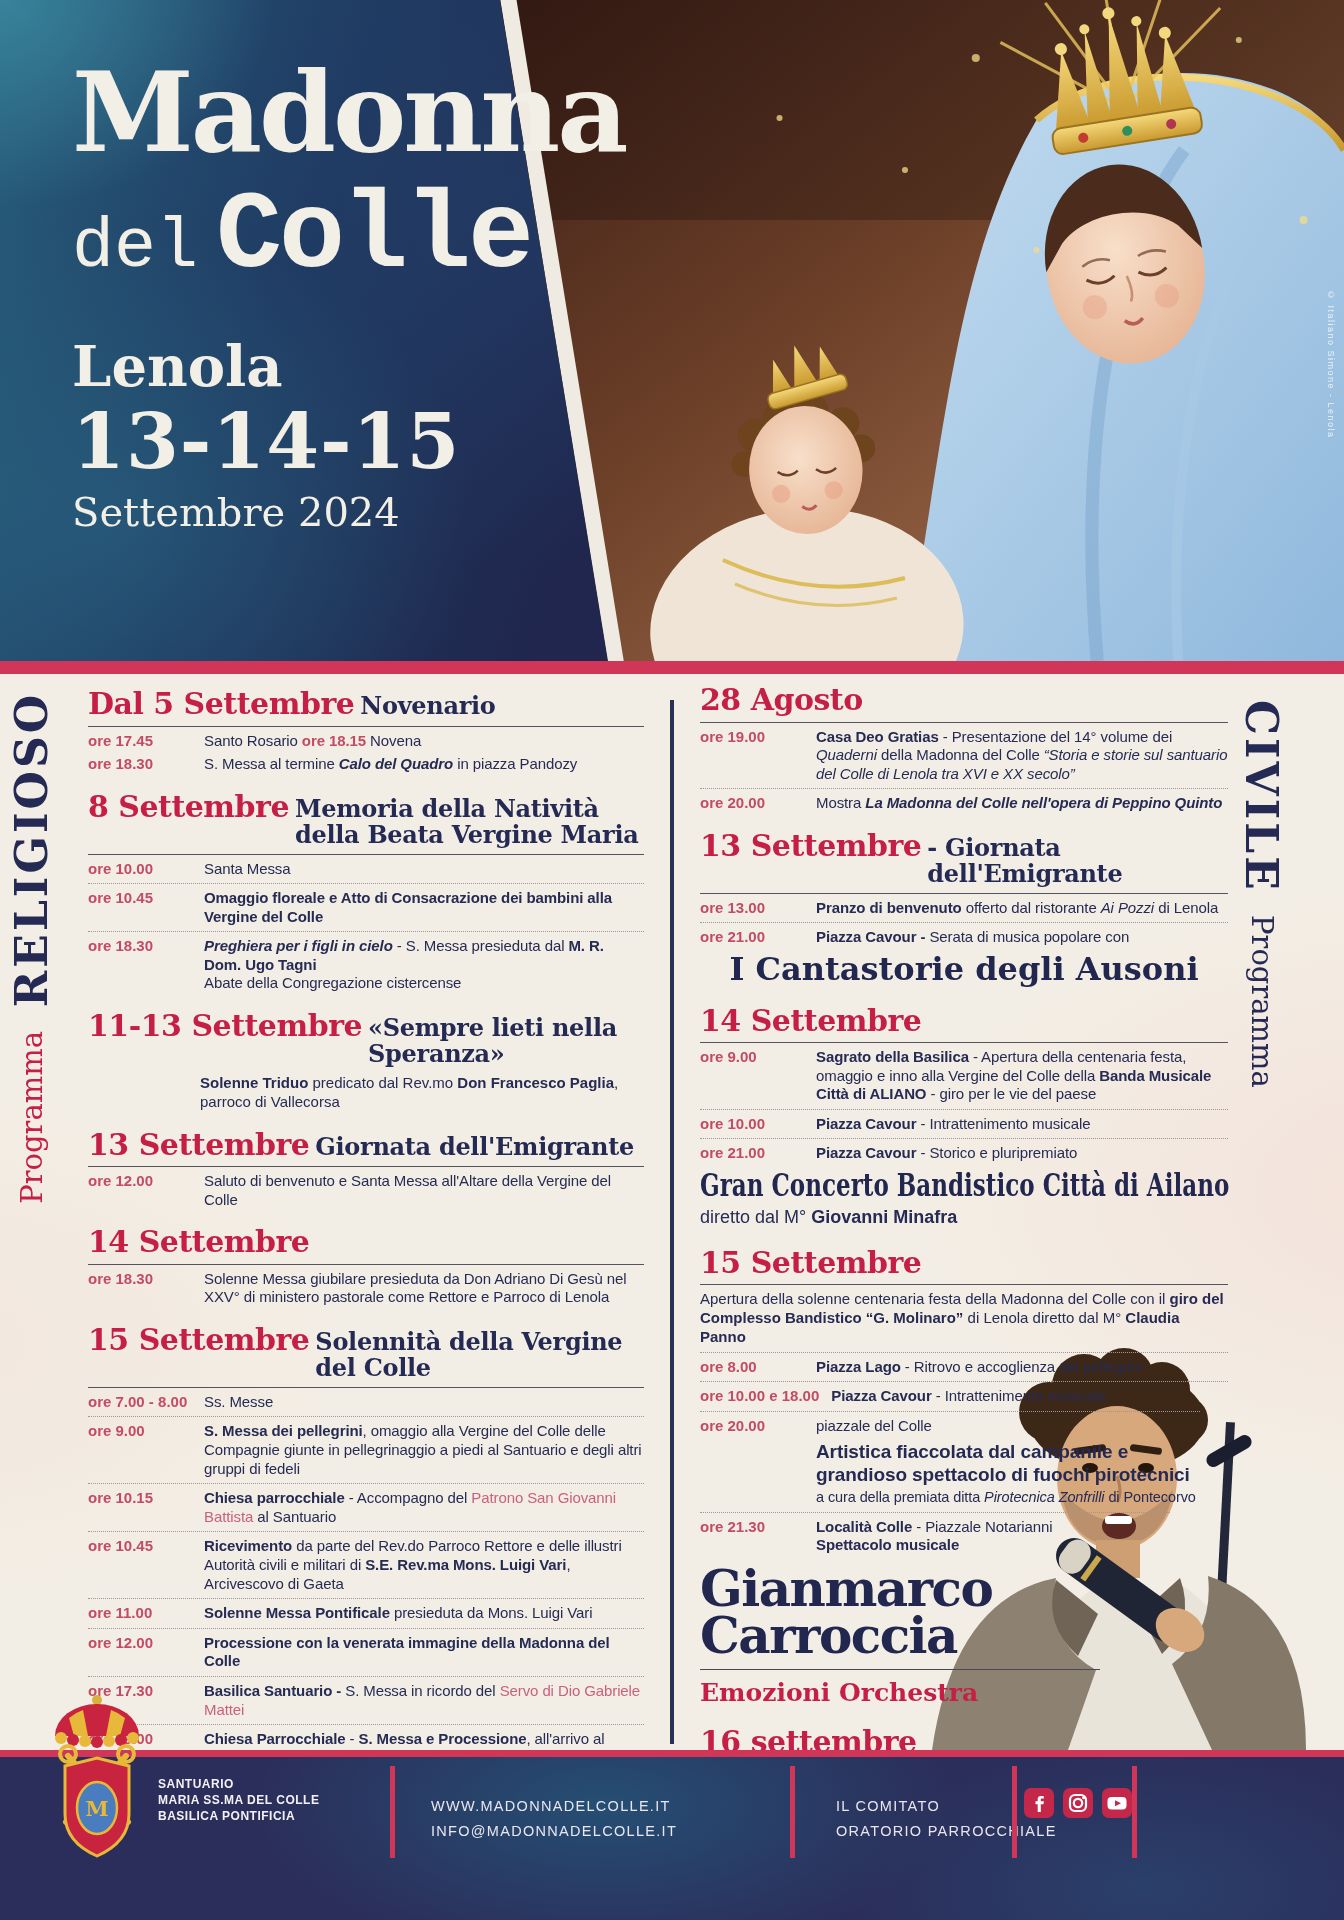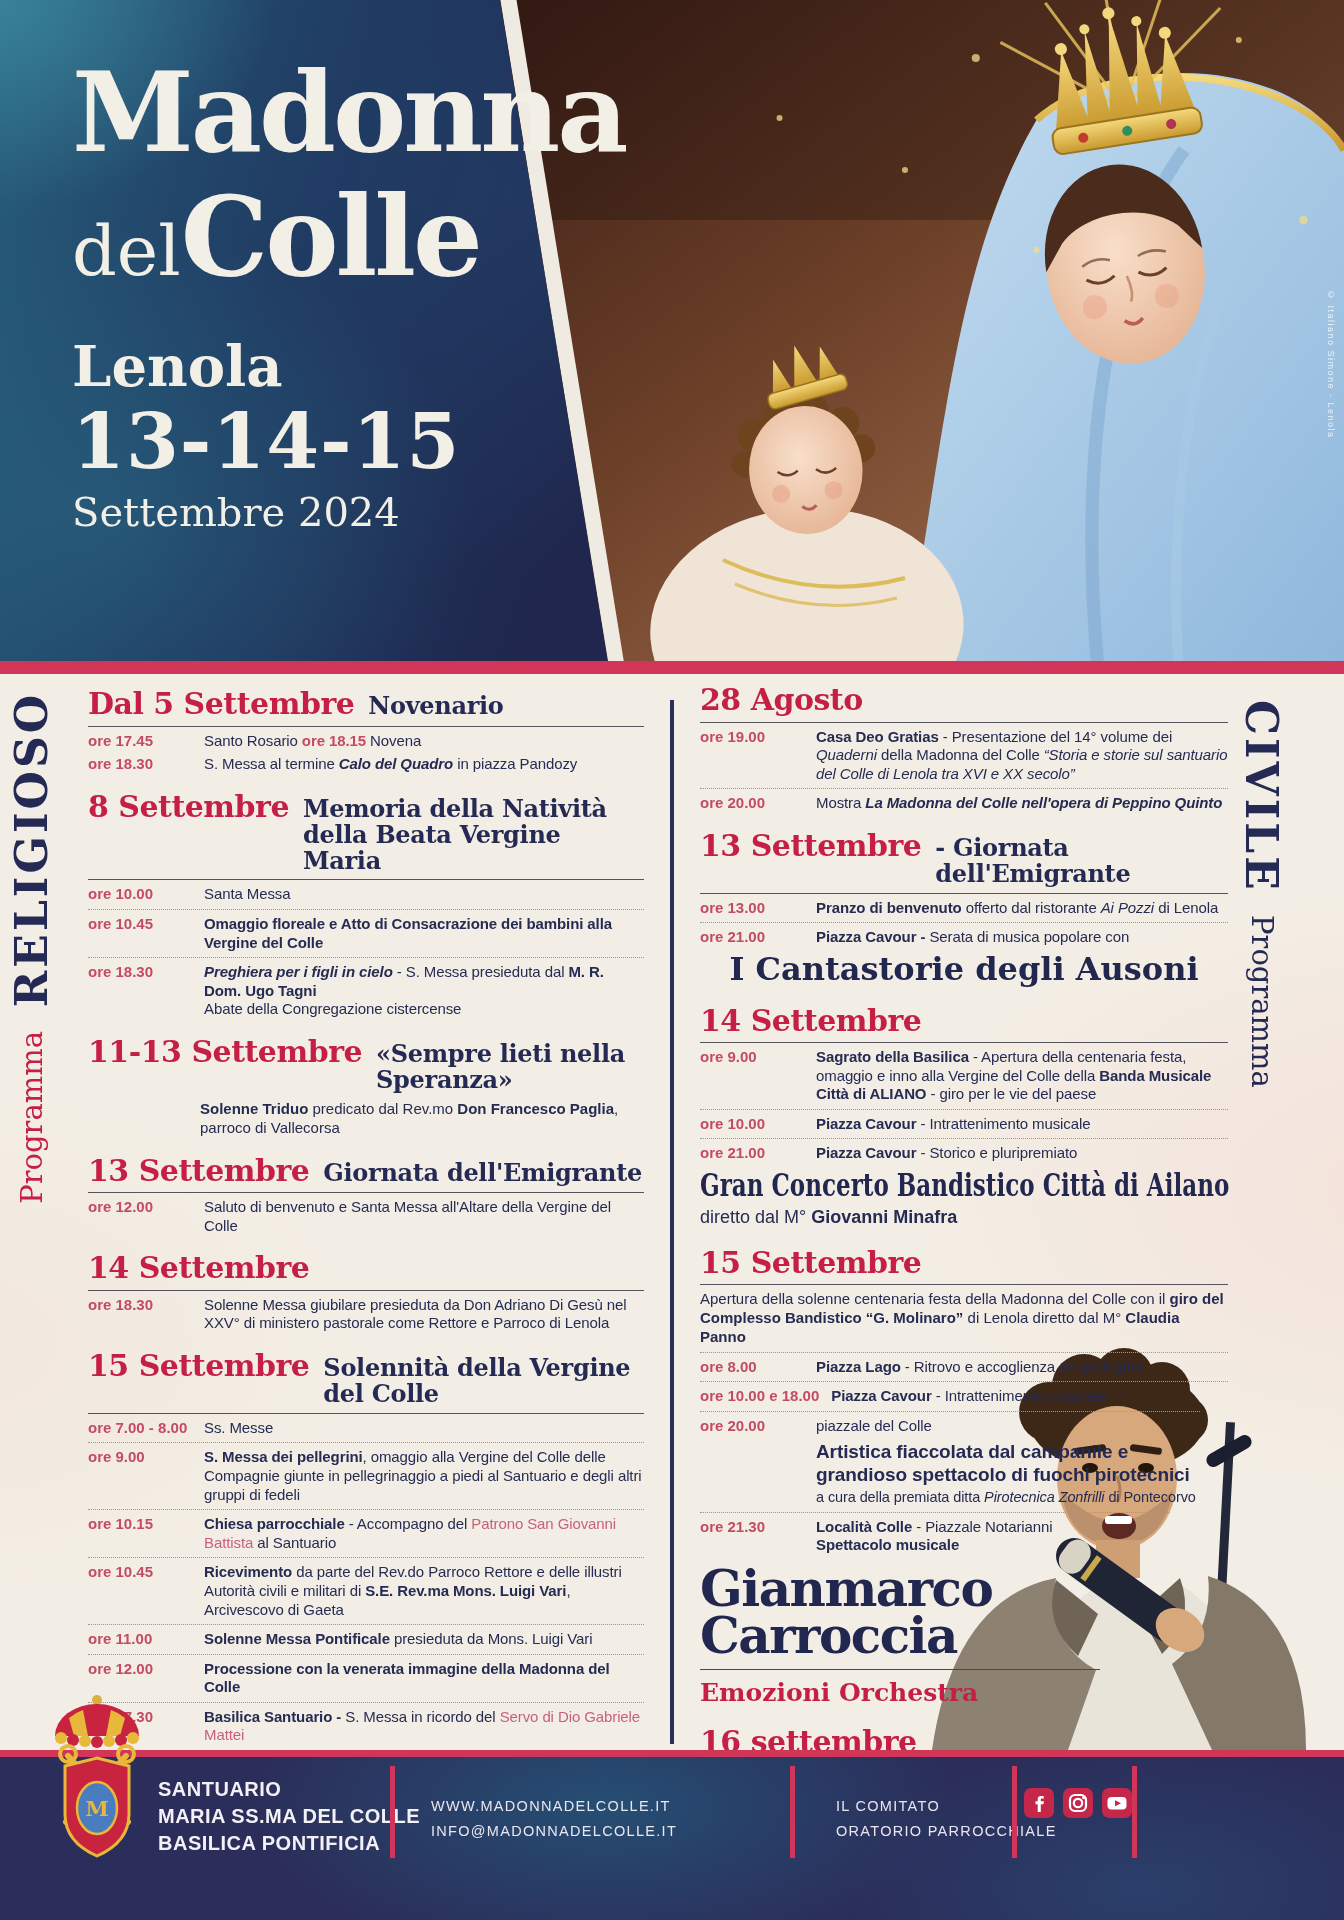--- a/index.html
+++ b/index.html
@@ -11,21 +11,21 @@
     font-family:"Liberation Sans",sans-serif;color:#262b54;}
   
   #hero{position:absolute;left:0;top:0;width:1344px;height:661px;
     background:
       radial-gradient(420px 320px at 0% 0%, rgba(62,142,164,.75), rgba(62,142,164,0) 65%),
       radial-gradient(520px 420px at 8% 78%, rgba(43,104,134,.55), rgba(43,104,134,0) 70%),
       radial-gradient(700px 500px at 40% 30%, rgba(36,66,110,.5), rgba(36,66,110,0) 75%),
       linear-gradient(108deg,#275f7c 0%,#1f3a60 24%,#20264d 48%,#232750 70%,#2a2d55 100%);}
   .hero-title{position:absolute;left:72px;top:58px;z-index:3;color:#f2efe6;font-family:"DejaVu Serif",serif;}
   .t1{font-size:110px;font-weight:700;letter-spacing:-3px;line-height:1;}
-  .t2{display:flex;align-items:baseline;margin-top:14px;line-height:1;}
+  .t2{display:flex;align-items:baseline;gap:18px;margin-top:14px;line-height:1;font-family:Liberation Mono, monospace;}
   .t2s{font-size:70px;font-weight:400;}
   .t2b{font-size:110px;font-weight:700;letter-spacing:-3px;}
   .place{font-size:56px;font-weight:700;margin-top:46px;line-height:1;}
   .dates{font-size:76px;font-weight:700;margin-top:10px;line-height:1;letter-spacing:1px;}
   .month{font-size:40px;font-weight:400;margin-top:12px;line-height:1;}
   .hero-photo{position:absolute;left:470px;top:0;width:874px;height:661px;z-index:1;
     clip-path:polygon(30px 0,100% 0,100% 100%,138px 100%);}
   .hero-photo svg{display:block;width:100%;height:100%;}
   .credit{position:absolute;right:8px;top:290px;writing-mode:vertical-rl;font-size:9px;
     color:rgba(255,255,255,.78);letter-spacing:1.5px;z-index:4;}
@@ -39,21 +39,21 @@
   .rail .big-word{font-size:44px;font-weight:700;color:#242a53;letter-spacing:3px;}
   .rail .small-word{font-size:29px;font-weight:400;}
   #rail-left .small-word{color:#c51f45;}
   #rail-right .small-word{color:#242a53;}
   
   #col-left{position:absolute;left:88px;top:688px;width:556px;z-index:2;}
   #col-right{position:absolute;left:700px;top:684px;width:528px;z-index:2;}
   #col-divider{position:absolute;left:670px;top:700px;width:4px;height:1044px;background:#2a2f57;z-index:2;}
   .psec{margin-top:12px;}
   .psec:first-child{margin-top:0;}
-  .sec-head{display:flex;align-items:baseline;gap:14px;border-bottom:1.5px solid #56535f;padding-bottom:6px;}
+  .sec-head{display:flex;align-items:baseline;gap:6px;border-bottom:1.5px solid #56535f;padding-bottom:6px;}
   .sec-head.norule{border-bottom:none;padding-bottom:2px;}
   .sec-date{font-family:"DejaVu Serif",serif;font-size:30px;font-weight:700;color:#c51f45;
     white-space:nowrap;letter-spacing:-.5px;line-height:1.05;}
   .sec-title{font-family:"DejaVu Serif",serif;font-size:24px;font-weight:700;color:#242a53;
     letter-spacing:-.3px;line-height:1.08;}
   .rows .rowgroup{border-top:1px dotted #9b96a0;padding:5px 0;}
   .rows .rowgroup:first-child{border-top:none;}
   .rowgroup.nosep{border-top:none;padding-top:0;}
   .row{display:flex;gap:12px;}
   .row .time{flex:0 0 auto;min-width:104px;font-size:15px;font-weight:700;color:#c34b63;white-space:nowrap;}
@@ -80,21 +80,21 @@
   #singer{position:absolute;left:874px;top:1326px;width:470px;height:424px;z-index:1;}
   
   #footer-line{position:absolute;left:0;top:1750px;width:1344px;height:7px;background:#d13557;z-index:6;}
   #footer{position:absolute;left:0;top:1757px;width:1344px;height:163px;z-index:5;
     background:
       radial-gradient(500px 220px at 45% 30%, rgba(32,110,140,.5), rgba(32,110,140,0) 70%),
       radial-gradient(420px 200px at 85% 80%, rgba(40,90,130,.4), rgba(40,90,130,0) 70%),
       #2b2e5a;}
   #crest{position:absolute;left:50px;top:1694px;width:94px;height:172px;z-index:7;}
   .f-org{position:absolute;left:158px;top:1776px;z-index:7;color:#f4f1f6;font-weight:700;
-    font-size:20px;line-height:1.34;letter-spacing:.5px;}
+    font-size:12px;line-height:1.34;letter-spacing:.5px;}
   .fdiv{position:absolute;top:1766px;width:5px;height:92px;background:#d13557;z-index:7;}
   .f-links{position:absolute;left:431px;top:1794px;z-index:7;color:#e9e6ef;font-size:14.5px;
     letter-spacing:1.3px;line-height:1.75;}
   .f-com{position:absolute;left:836px;top:1794px;z-index:7;color:#e9e6ef;font-size:14.5px;
     letter-spacing:1.3px;line-height:1.75;}
   .f-social{position:absolute;left:1024px;top:1788px;z-index:7;display:flex;gap:9px;}
   .f-social svg{display:block;}
 </style>
 </head>
 <body>

